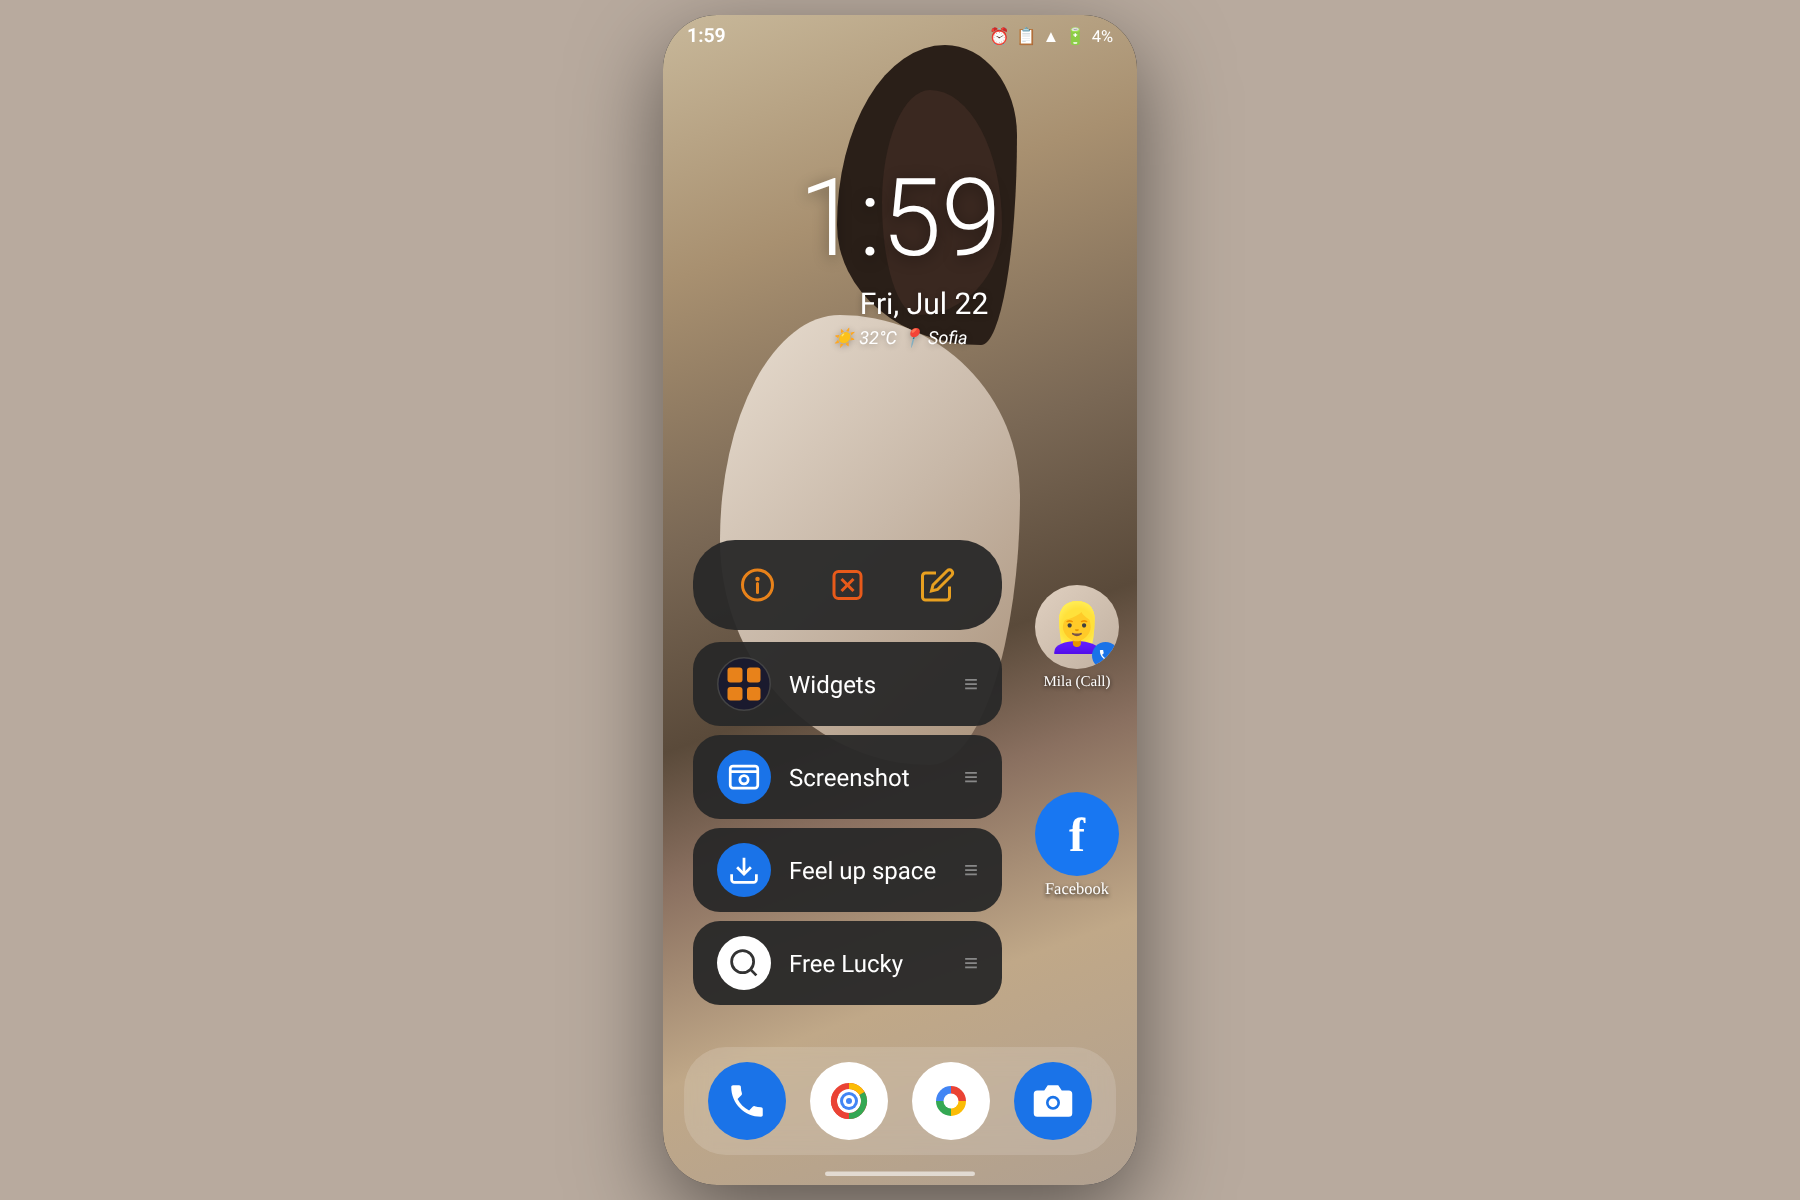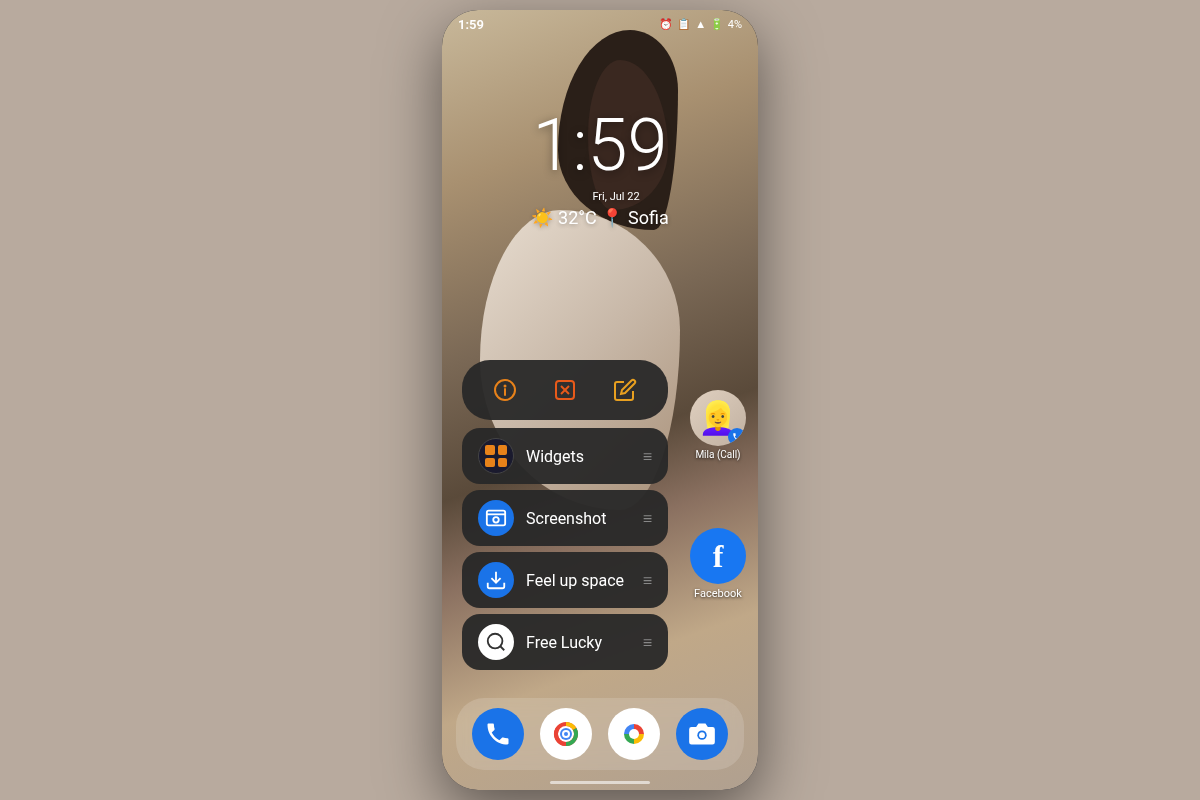--- a/index.html
+++ b/index.html
@@ -101,31 +101,32 @@
       z-index: 10;
     }
     .clock-time {
       font-size: 72px;
       font-weight: 300;
       color: #fff;
       text-shadow: 0 2px 10px rgba(0,0,0,0.4);
       line-height: 1;
     }
     .clock-date {
-      font-size: 11px;
+      font-size: 20px;
       color: #fff;
       margin-top: 8px;
       text-shadow: 0 1px 4px rgba(0,0,0,0.3);
       margin-left: 32px;
     }
     .clock-weather {
-      font-size: 18px;
+      font-size: 12px;
       color: #fff;
       margin-top: 4px;
       text-shadow: 0 1px 4px rgba(0,0,0,0.3);
+      font-style: italic;
     }
     
     .context-menu-area {
       position: absolute;
       top: 350px;
       left: 20px;
       right: 90px;
       z-index: 50;
     }
     .toolbar-row {
@@ -192,20 +193,21 @@
       display: flex;
       flex-direction: column;
       gap: 8px;
       align-items: center;
     }
     .icon-label {
       color: #fff;
       font-size: 11px;
       text-align: right;
       text-shadow: 0 1px 3px rgba(0,0,0,0.8);
+      font-family: Liberation Serif, serif;
     }
     
     .dock {
       position: absolute;
       bottom: 20px;
       left: 50%;
       transform: translateX(-50%);
       display: flex;
       gap: 16px;
       background: rgba(255,255,255,0.15);

